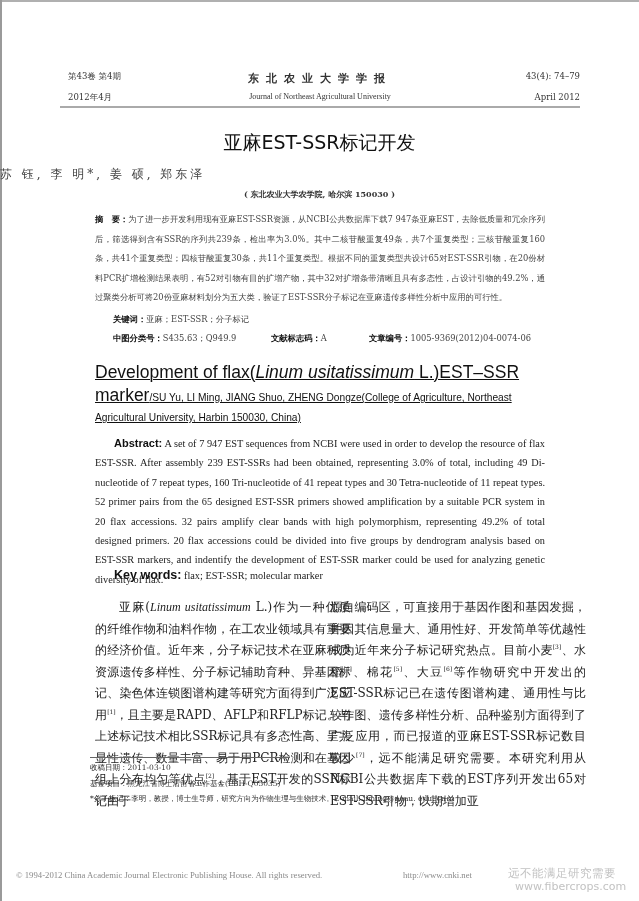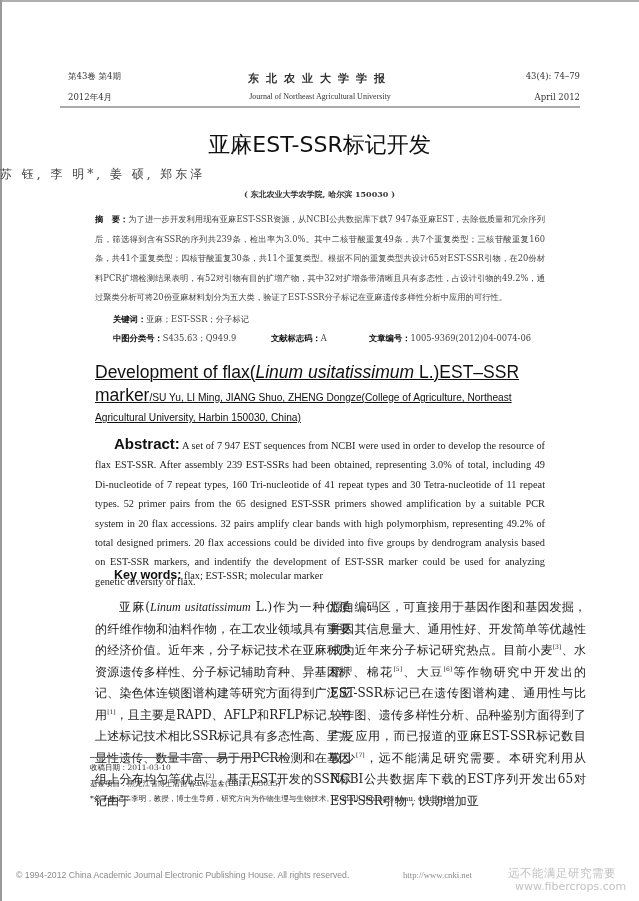--- a/index.html
+++ b/index.html
@@ -14,21 +14,21 @@
   .hdr .l { position: absolute; left: 8px; }
   .hdr .c { position: absolute; left: 0; width: 520px; text-align: center; }
   .hdr .r { position: absolute; right: 0; }
   .hdr1 { top: 71px; }
   .hdr2 { top: 92px; }
   .hdr1 .c { letter-spacing: 7px; font-size: 11px; font-weight: bold; }
   .hdr2 .c { font-family: "Liberation Serif", serif; font-size: 8px; }
   .hdr-rule { position: absolute; left: 60px; top: 106px; width: 520px; height: 2px; background: #aaa; }
 
   .title { position: absolute; top: 130px; left: 0; width: 639px; text-align: center;
-    font-family: "DejaVu Sans", sans-serif; font-size: 22px; color: #111; }
+    font-family: "DejaVu Sans", sans-serif; font-size: 19px; color: #111; }
   .authors { position: absolute; top: 166px; left: 0; width: 639px; text-align: left;
     font-size: 12px; letter-spacing: 3px; color: #444; }
   .affil { position: absolute; top: 189px; left: 0; width: 639px; text-align: center;
     font-size: 8px; font-weight: bold; color: #333; }
 
   .cn-abs { position: absolute; left: 95px; top: 210px; width: 450px; font-size: 8.3px; line-height: 19.5px;
     color: #444; text-align: justify; }
   .cn-abs .lab { font-weight: bold; color: #111; }
   .cn-kw { position: absolute; left: 113px; top: 314px; font-size: 8.3px; color: #444; }
   .cn-kw .lab { font-weight: bold; color: #111; }
@@ -36,39 +36,39 @@
   .cn-cls span { position: absolute; white-space: nowrap; }
   .cn-cls .lab { font-weight: bold; color: #111; position: static; }
 
   .en-title { position: absolute; left: 95px; top: 362px; width: 450px; font-family: "Liberation Sans", sans-serif;
     font-size: 10.2px; line-height: 20px; color: #111; text-decoration: underline; }
   .en-title .big { font-size: 17.5px; }
   .en-title i { font-style: italic; }
 
   .en-abs { position: absolute; left: 95px; top: 434px; width: 450px; font-family: "Liberation Serif", serif;
     font-size: 10.3px; line-height: 19.4px; text-align: justify; color: #222; }
-  .en-abs .lab { font-family: "Liberation Sans", sans-serif; font-weight: bold; font-size: 15px; margin-left: 19px; color: #111; }
+  .en-abs .lab { font-family: "Liberation Sans", sans-serif; font-weight: bold; font-size: 11px; margin-left: 19px; color: #111; }
   .en-kw { position: absolute; left: 114px; top: 568px; font-family: "Liberation Serif", serif; font-size: 10.3px; color: #222; }
   .en-kw .lab { font-family: "Liberation Sans", sans-serif; font-weight: bold; font-size: 12.5px; color: #111; }
 
   .body-col { position: absolute; top: 597px; width: 256px; font-size: 12px; line-height: 21.5px;
     color: #222; text-align: justify; font-family: "DejaVu Serif", serif; }
   .col-l { left: 95px; }
   .col-r { left: 330px; }
   .col-l .first { text-indent: 24px; }
   .body-col p { margin: 0; }
   .body-col i { font-style: italic; font-family: "Liberation Serif", serif; }
   sup { font-size: 6px; vertical-align: super; line-height: 0; }
 
   .fn-rule { position: absolute; left: 90px; top: 757px; width: 200px; height: 1px; background: #666; }
   .footnotes { position: absolute; left: 90px; top: 760px; width: 500px; font-size: 7.5px; line-height: 15.5px; color: #333; }
   .footnotes div { white-space: nowrap; }
   .footnotes .lab { font-weight: normal; color: #222; }
 
-  .copyright { position: absolute; left: 16px; top: 870px; font-family: Liberation Sans, sans-serif; font-size: 8.7px; color: #8a8a8a; white-space: nowrap; }
+  .copyright { position: absolute; left: 16px; top: 870px; font-family: Liberation Serif, serif; font-size: 8.7px; color: #8a8a8a; white-space: nowrap; }
   .url { position: absolute; left: 403px; top: 870px; font-family: "Liberation Serif", serif; font-size: 8.7px; color: #8a8a8a; }
   .wm1 { position: absolute; left: 508px; top: 866px; font-family: "DejaVu Sans", sans-serif; font-size: 11.5px; color: #c2c2c2; letter-spacing: 0.5px; }
   .wm2 { position: absolute; left: 515px; top: 880px; font-family: "DejaVu Sans", sans-serif; font-size: 11px; color: #c2c2c2; }
 </style>
 </head>
 <body>
 
 <div class="frame-top"></div>
 <div class="frame-left"></div>
 

